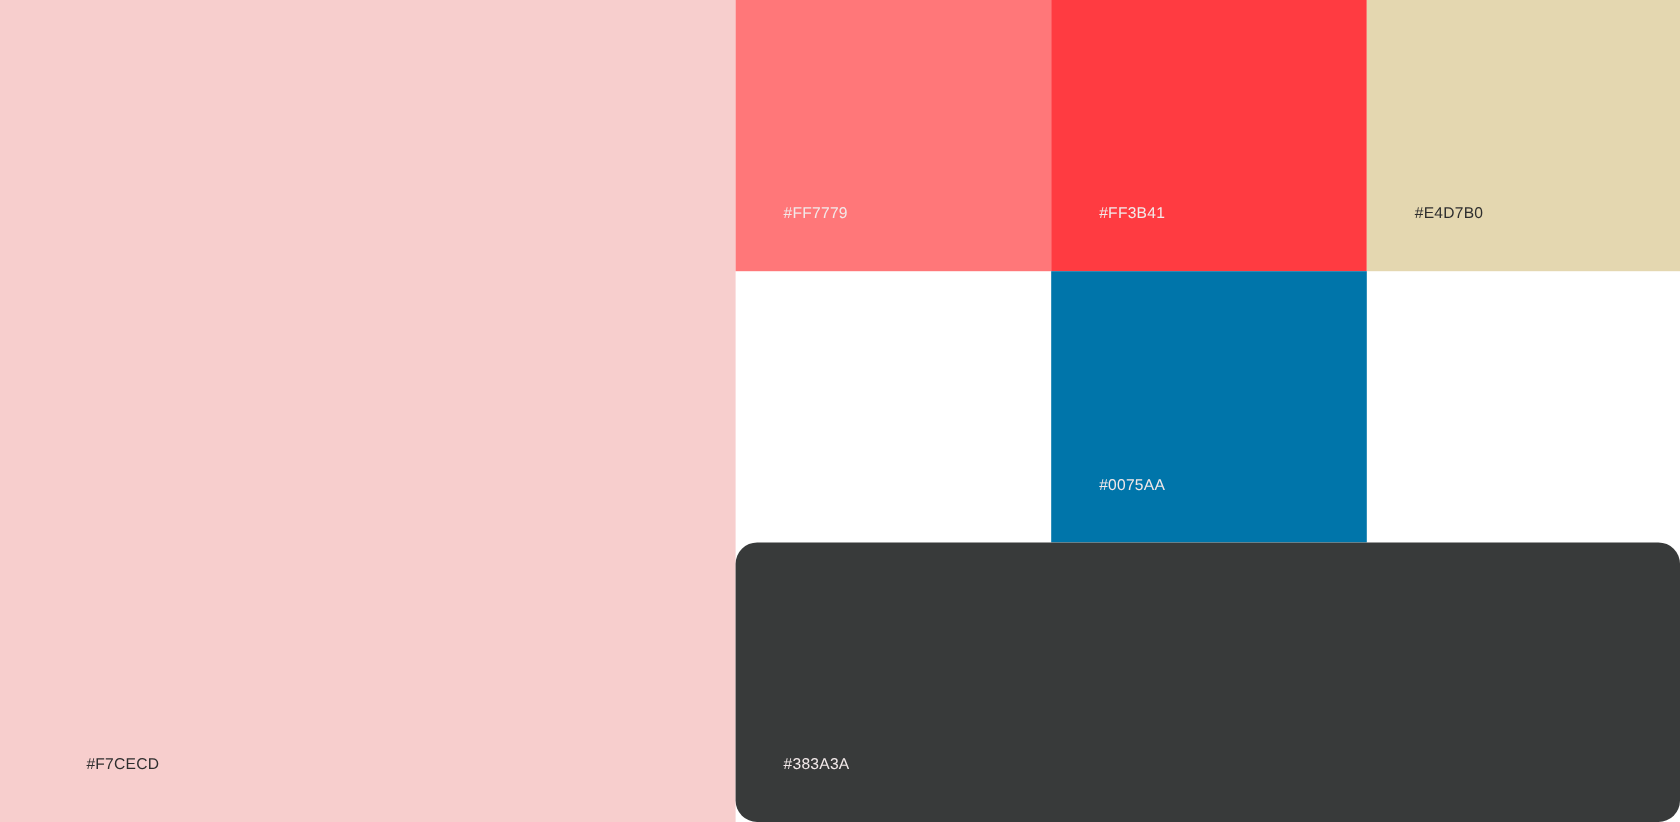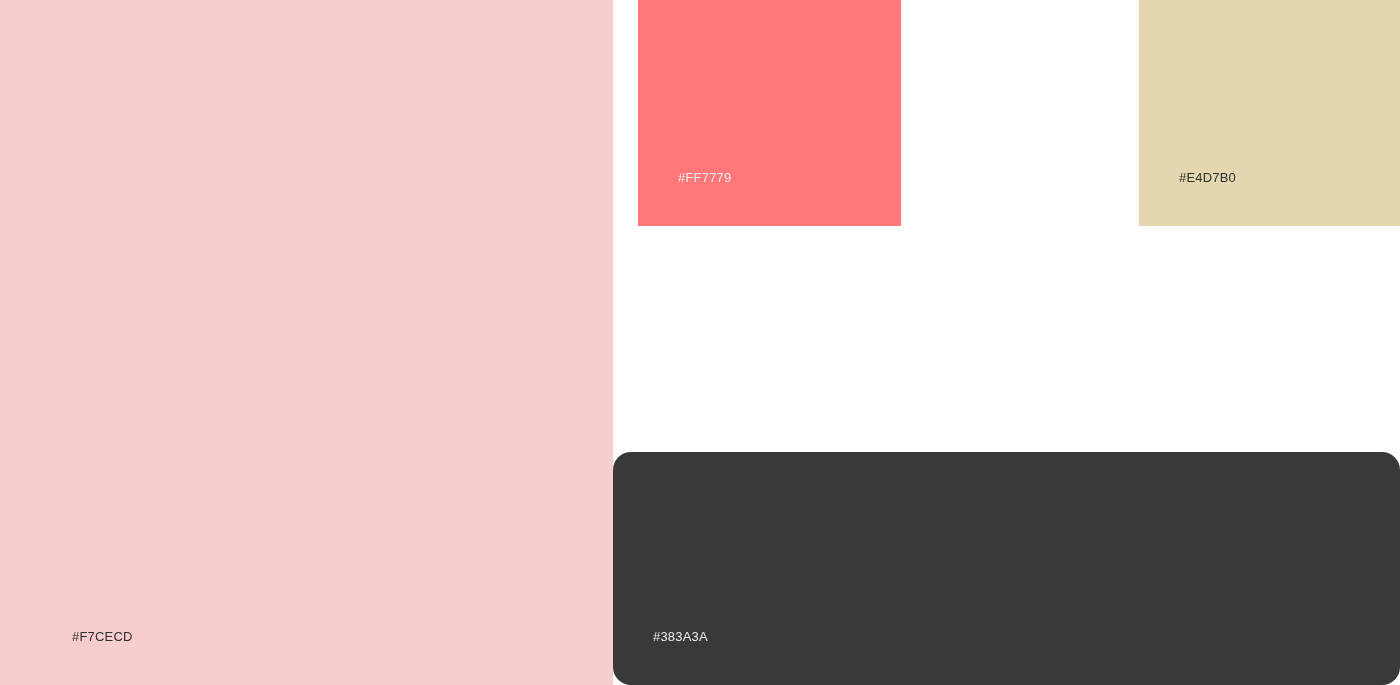--- a/index.html
+++ b/index.html
@@ -37,22 +37,28 @@
   .label-light { color: #f2e9e9; }
   .label-dark  { color: #2e2e2e; }
 </style>
 </head>
 <body>
 
 <div id="palette">
     <div class="swatch wide-inset" style="left: 0px; top: 0px; width: 613px; height: 685px; background: rgb(247, 206, 205); text-align: right;">
       <span class="swatch-label label-dark">#F7CECD</span>
     </div>
-    <div class="swatch" style="left: 613px; top: 0px; width: 263px; height: 226px; background: rgb(255, 119, 121); margin-left: 25px;">
+    <div class="swatch" style="left: 613px; top: 0px; width: 263px; height: 226px; background: rgb(255, 119, 121);">
       <span class="swatch-label label-light">#FF7779</span>
+    </div>
+    <div class="swatch" style="left: 876px; top: 0px; width: 263px; height: 226px; background: rgb(255, 59, 65);">
+      <span class="swatch-label label-light">#FF3B41</span>
     </div>
     <div class="swatch" style="left: 1139px; top: 0px; width: 261px; height: 226px; background: rgb(228, 215, 176);">
       <span class="swatch-label label-dark">#E4D7B0</span>
+    </div>
+    <div class="swatch" style="left: 876px; top: 226px; width: 263px; height: 226px; background: rgb(0, 117, 170);">
+      <span class="swatch-label label-light">#0075AA</span>
     </div>
     <div class="swatch" style="left: 613px; top: 452px; width: 787px; height: 233px; background: rgb(56, 58, 58); border-radius: 18px;">
       <span class="swatch-label label-light">#383A3A</span>
     </div>
   </div>
 
 </body></html>

